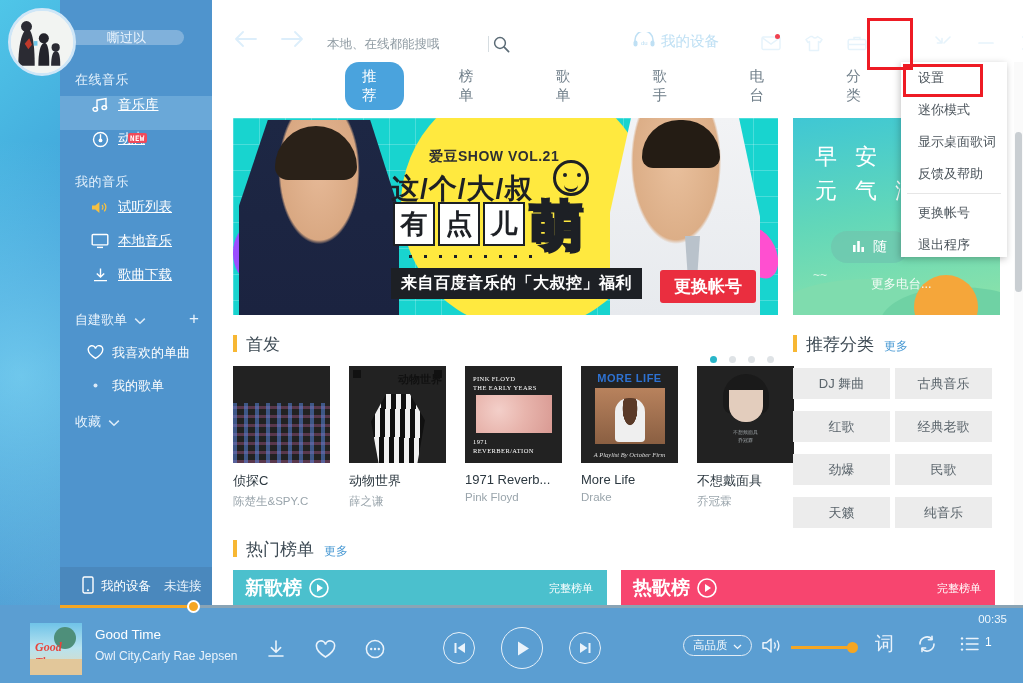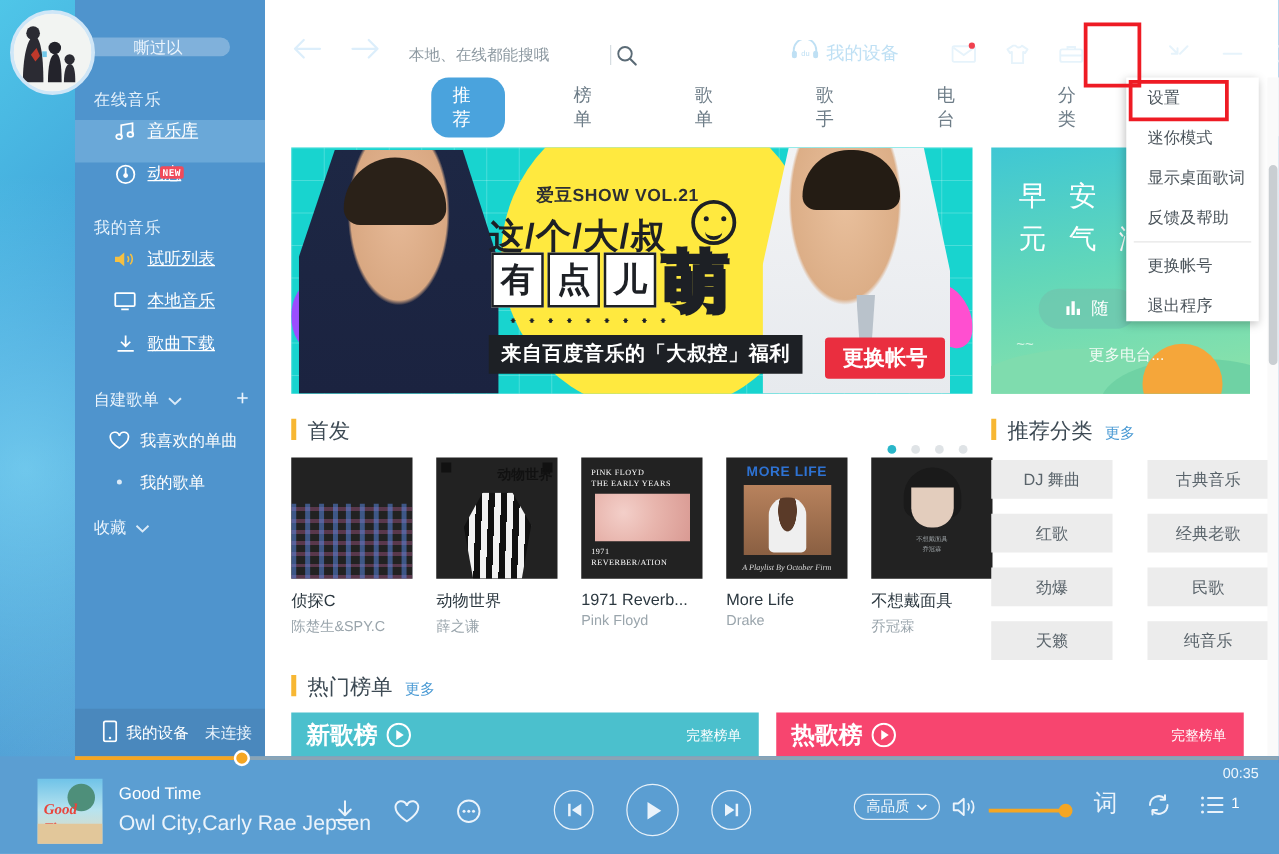--- a/index.html
+++ b/index.html
@@ -367,21 +367,21 @@
     display: flex; align-items: center; padding: 0 12px;
   }
   .cc-new { background: #4bc0cd; }
   .cc-hot { background: #f7456f; }
   .cc-title { font-size: 19px; font-weight: bold; color: #fff; }
   .cc-play { margin-left: 7px; display: inline-flex; }
   .cc-full { position: absolute; right: 14px; font-size: 11px; color: #fff; }
 
   
   .cats-head { position: absolute; left: 793px; top: 333px; display: flex; align-items: baseline; }
-  .cats { position: absolute; left: 793px; top: 368px; display: grid; grid-template-columns: 97px 97px; gap: 12px 28px; text-align: center; }
+  .cats { position: absolute; left: 793px; top: 368px; display: grid; grid-template-columns: 97px 97px; gap: 12px 5px; text-align: center; }
   .cat {
     height: 31px; background: #ececec; display: flex; align-items: center;
     justify-content: center; font-size: 13px; color: #5a646b;
   }
 
   
   .scroll-track {
     position: absolute; right: 0; top: 62px; width: 9px; height: 543px; background: #fafafa;
   }
   .scroll-thumb {
@@ -424,21 +424,21 @@
     overflow: hidden;
   }
   .p-cover .sun { position: absolute; right: 6px; top: 4px; width: 22px; height: 22px;
     border-radius: 50%; background: #4e8f7a; }
   .p-cover .script {
     position: absolute; left: 5px; top: 17px; font-size: 12px; color: #e8453c;
     font-family: "Liberation Serif", serif; font-style: italic; font-weight: bold;
   }
   .p-cover .sand { position: absolute; left: 0; bottom: 0; width: 100%; height: 16px; background: #e2c79a; }
   .p-title { position: absolute; left: 95px; top: 22px; font-size: 13.5px; color: #fff; }
-  .p-artist { position: absolute; left: 95px; top: 44px; font-size: 17px; color: #eaf3fb; }
+  .p-artist { position: absolute; left: 95px; top: 44px; font-size: 12px; color: #eaf3fb; }
   .p-small-ctrls { position: absolute; left: 266px; top: 34px; display: flex; gap: 29px; align-items: center; }
   .p-main-ctrls { position: absolute; left: 443px; top: 22px; display: flex; gap: 26px; align-items: center; }
   .circle-btn {
     border: 1.6px solid #e7f1f9; border-radius: 50%;
     display: flex; align-items: center; justify-content: center;
   }
   .cb-sm { width: 32px; height: 32px; }
   .cb-lg { width: 42px; height: 42px; }
   .quality {
     position: absolute; left: 683px; top: 30px; border: 1.3px solid #e1ecf5;

